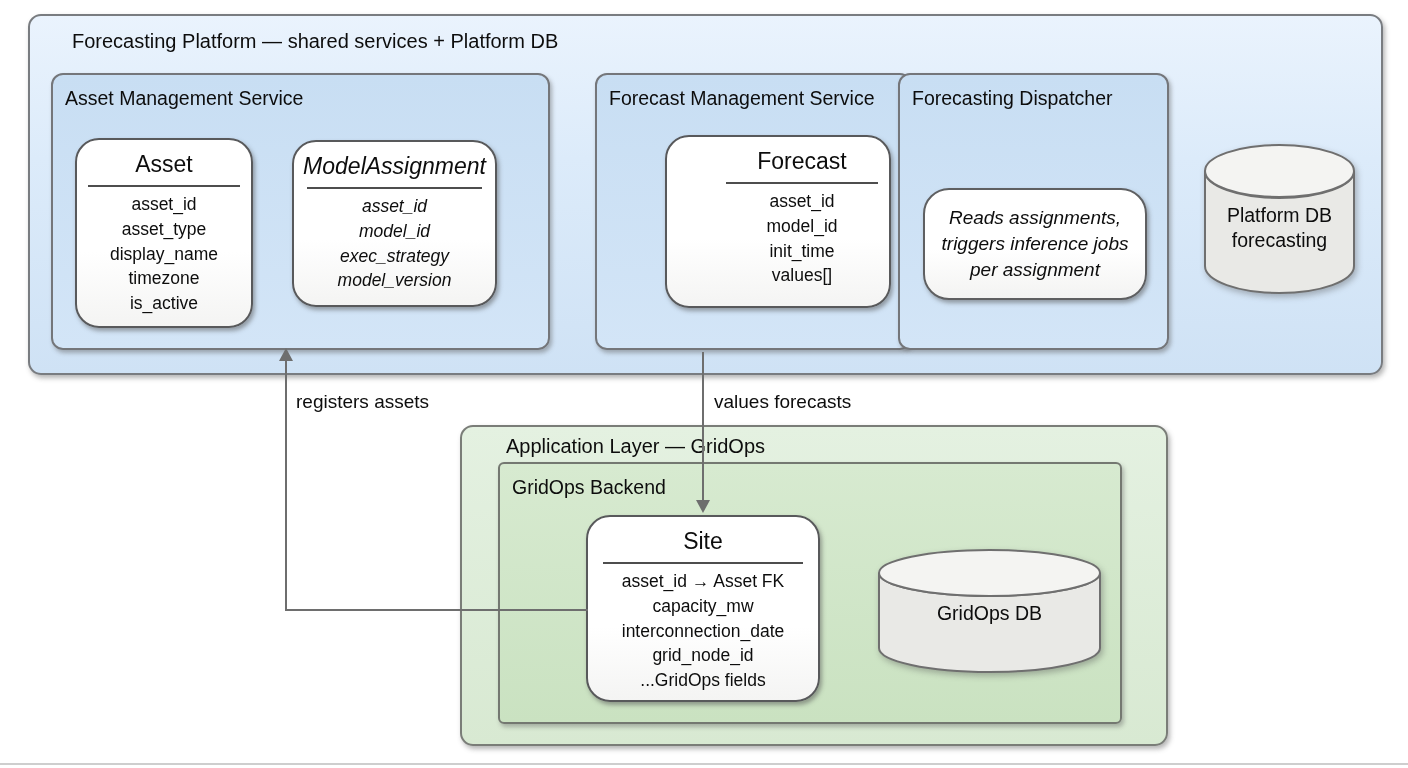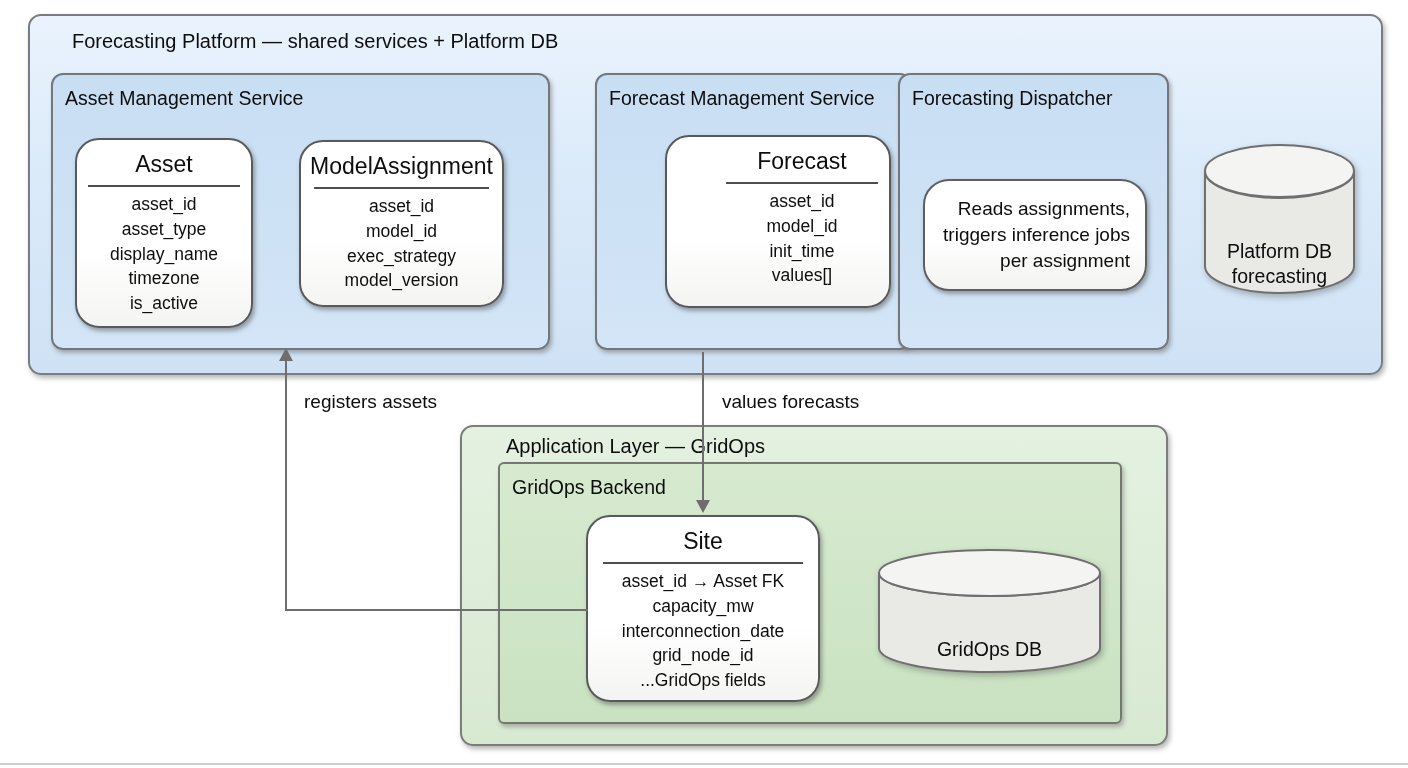--- a/index.html
+++ b/index.html
@@ -41,64 +41,64 @@
   .service-title { position:absolute; left:12px; top:12px; font-size:19.5px; white-space:nowrap; }
 
   
   .entity {
     position:absolute; text-align:center;
     border:2px solid #58595b; border-radius:24px;
     background:linear-gradient(180deg,#ffffff 60%,#f4f4f3 100%);
     box-shadow:2px 3px 4px rgba(80,80,80,.5);
   }
   .ent-asset    { left:22px;  top:63px; width:174px; height:186px; }
-  .ent-ma       { left:246px; top:65px; width:201px; height:163px; }
+  .ent-ma       { left:239px; top:65px; width:201px; height:163px;font-style:italic; }
   .ent-forecast { left:68px;  top:60px; width:174px; height:169px;padding-left:48px; }
   .ent-site     { left:86px;  top:51px; width:230px; height:183px; }
   .entity-title { font-size:23px; margin-top:11px; }
   .entity-sep   { border-top:2px solid #4e4e4e; width:87%; margin:7px auto 5px auto; height:0; }
   .entity-field { font-size:17.5px; line-height:24.8px; }
 
   .note-box {
-    position:absolute; left:23px; top:104px; width:220px; height:108px;
+    position:absolute; left:23px; top:113px; width:220px; height:108px;
     border:2px solid #5e5f61; border-radius:26px;
     background:linear-gradient(180deg,#ffffff 55%,#f3f3f2 100%);
     box-shadow:2px 3px 4px rgba(80,80,80,.5);
-    display:flex; align-items:center; justify-content:center; text-align:right;
+    display:flex; align-items:center; justify-content:center; text-align:center;font-style:italic;
   }
   .note-text { font-size:19px; line-height:26px; width:190px; }
 
   
   .cylinder { position:absolute; filter:drop-shadow(2px 3px 3px rgba(80,80,80,.4)); }
   .cyl-platform { left:1173px; top:127px; width:153px; height:152px; }
   .cyl-gridops  { left:377px;  top:84px;  width:225px; height:126px; }
   .cyl-label {
     position:absolute; left:0; right:0; text-align:center;
-    font-size:19.5px; line-height:25px;margin-top:36px;
+    font-size:19.5px; line-height:25px;
   }
   .cyl-platform .cyl-label { top:60px; }
   .cyl-gridops  .cyl-label { top:53px; }
 
   
   .connector { position:absolute; background:#6e6e6e; z-index:5; }
   .conn-reg-v { left:285px; top:360px; width:2px; height:251px; }
   .conn-reg-h { left:285px; top:609px; width:303px; height:2px; }
   .conn-read-v{ left:702px; top:352px; width:2px; height:149px; }
   .arrowhead { position:absolute; width:0; height:0; z-index:5; }
   .arrow-up {
     left:279px; top:348px;
     border-left:7px solid transparent; border-right:7px solid transparent;
     border-bottom:13px solid #6e6e6e;
   }
   .arrow-down {
     left:696px; top:500px;
     border-left:7px solid transparent; border-right:7px solid transparent;
     border-top:13px solid #6e6e6e;
   }
-  .flow-label { position:absolute; font-size:19px; z-index:6; white-space:nowrap;margin-left:8px; }
+  .flow-label { position:absolute; font-size:19px; z-index:6; white-space:nowrap; }
   .lbl-registers { left:296px; top:391px; }
   .lbl-reads     { left:714px; top:391px; }
 
   .bottom-edge-line {
     position:absolute; left:0; top:763px; width:1408px; height:2px;
     background:#c2c2c2; opacity:.8;
   }
 </style>
 </head>
 <body>

